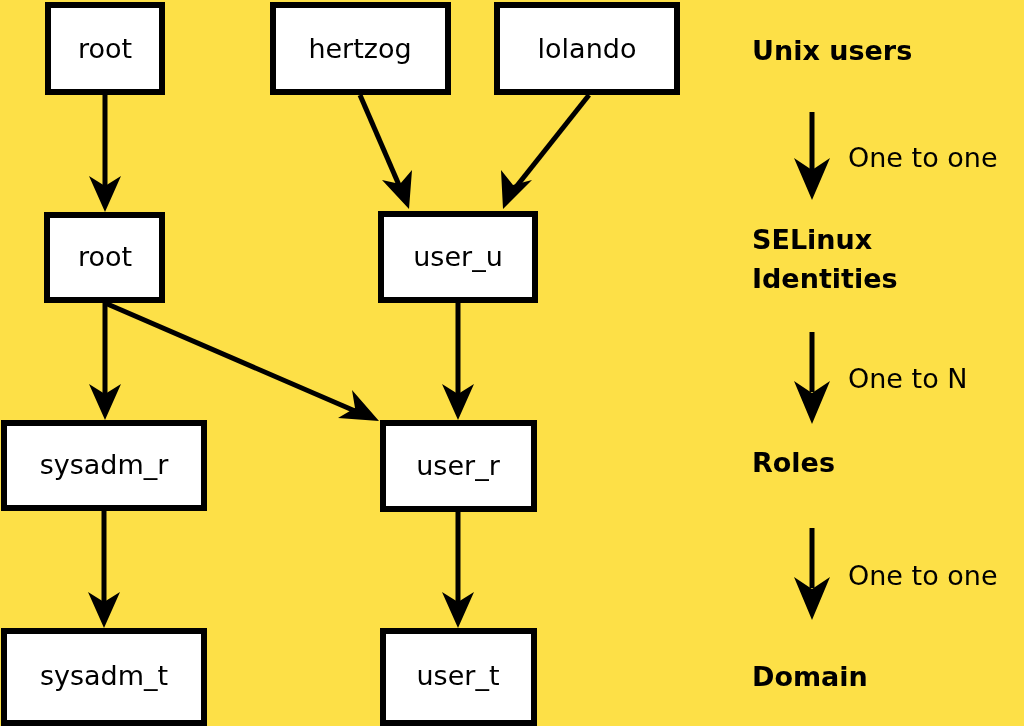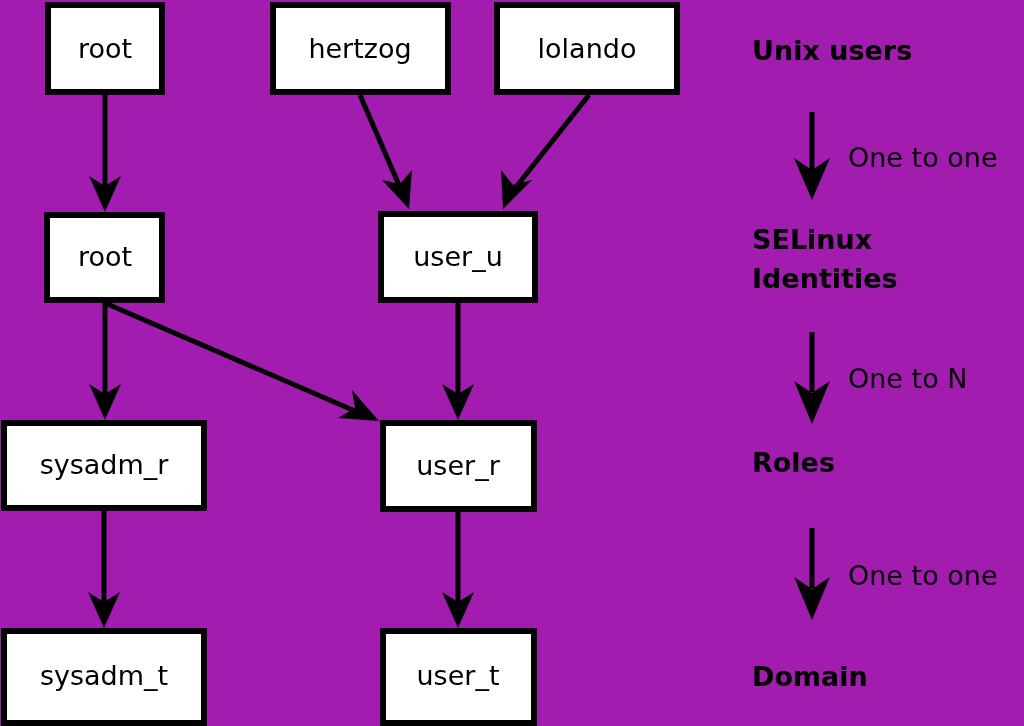--- a/index.html
+++ b/index.html
@@ -9,21 +9,21 @@
     background: #ffffff;
   }
   body {
     font-family: "DejaVu Sans", sans-serif;
     color: #000000;
   }
   #canvas {
     position: relative;
     width: 1024px;
     height: 726px;
-    background: #a21caf;
+    background: #fde047;
     overflow: hidden;
   }
   #diagram-svg {
     position: absolute;
     top: 0;
     left: 0;
     width: 1024px;
     height: 726px;
   }
   .node-box {

